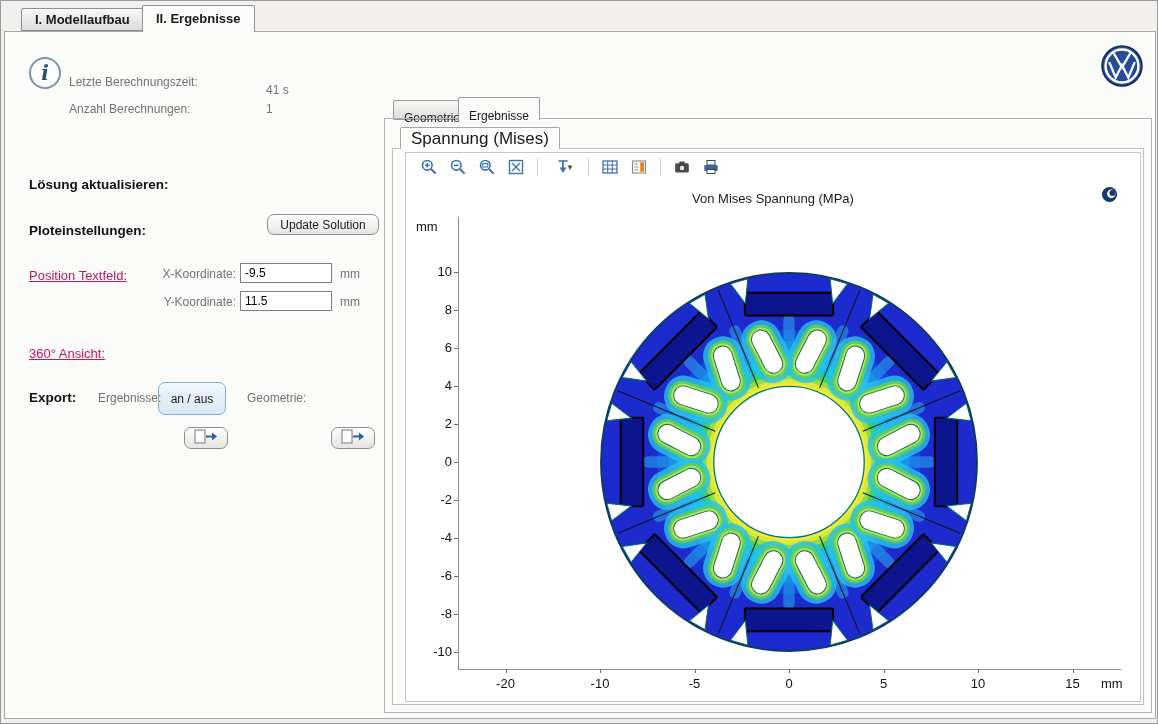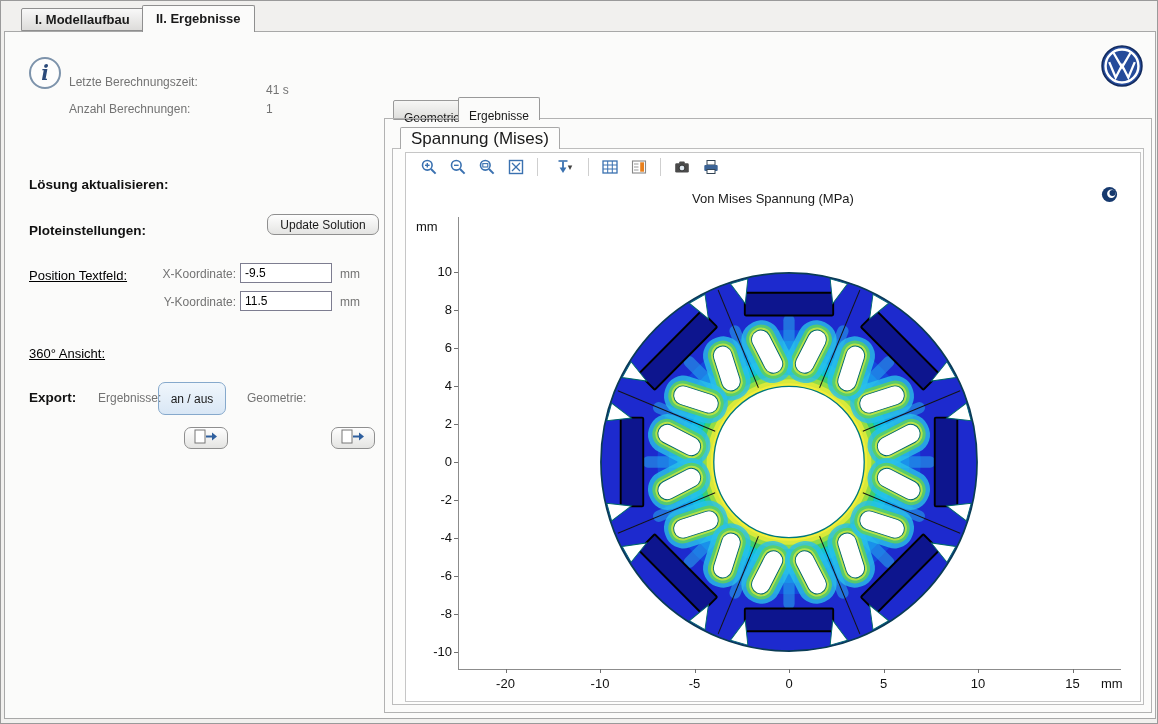--- a/index.html
+++ b/index.html
@@ -6,21 +6,21 @@
   #window{position:relative;width:1158px;height:724px;background:#f1f0ee;border:1px solid #9a9a9a;box-sizing:border-box;overflow:hidden;}
   .abs{position:absolute;}
   
   .tab{position:absolute;box-sizing:border-box;padding:0 13px;font-size:13px;font-weight:bold;color:#1a1a1a;
        background:linear-gradient(#f8f8f8,#dddcda);border:1px solid #8f8f8f;border-radius:2px 2px 0 0;line-height:22px;height:23px;cursor:default;}
   .tab.active{background:#fbfbfa;height:27px;line-height:25px;z-index:5;border-bottom:none;}
   #main{position:absolute;left:3px;top:30px;width:1152px;height:688px;background:#fbfbfa;border:1px solid #a8a8a8;box-sizing:border-box;}
   
   .lbl{position:absolute;font-size:12px;color:#737373;white-space:nowrap;}
   .h{position:absolute;font-size:13px;font-weight:bold;color:#111;white-space:nowrap;}
-  .u{position:absolute;font-size:13px;color:#000000;text-decoration:underline;white-space:nowrap;}
+  .u{position:absolute;font-size:13px;color:#be185d;text-decoration:underline;white-space:nowrap;}
   .btn{position:absolute;box-sizing:border-box;background:linear-gradient(#fefefe,#e4e4e2);border:1px solid #8f8f8f;border-radius:7px;
        font-size:12px;font-family:"Liberation Sans",sans-serif;color:#1a1a1a;text-align:center;cursor:default;margin-top:40px;}
   .btn.blue{background:linear-gradient(#f0f6fc,#d9e7f5);border-color:#86a9cc;}
   .field{position:absolute;box-sizing:border-box;border:1px solid #7d7d90;background:#fff;font-size:12px;font-family:"Liberation Sans",sans-serif;padding:1px 4px;}
   #info-icon{position:absolute;left:28px;top:56px;width:32px;height:32px;border:2px solid #7d93ab;border-radius:50%;box-sizing:border-box;
        display:flex;align-items:center;justify-content:center;font-family:"DejaVu Serif",serif;font-style:italic;font-weight:bold;font-size:20px;color:#2b4a7a;background:#fdfdfd;}
   
   .rtab{position:absolute;box-sizing:border-box;padding:8px 10px;font-size:12px;color:#1a1a1a;background:linear-gradient(#f6f6f5,#dededc);
         border:1px solid #999;border-radius:2px 2px 0 0;line-height:19px;height:20px;}
   .rtab.active{background:#fbfbfa;height:23px;line-height:21px;z-index:6;border-bottom:none;}

